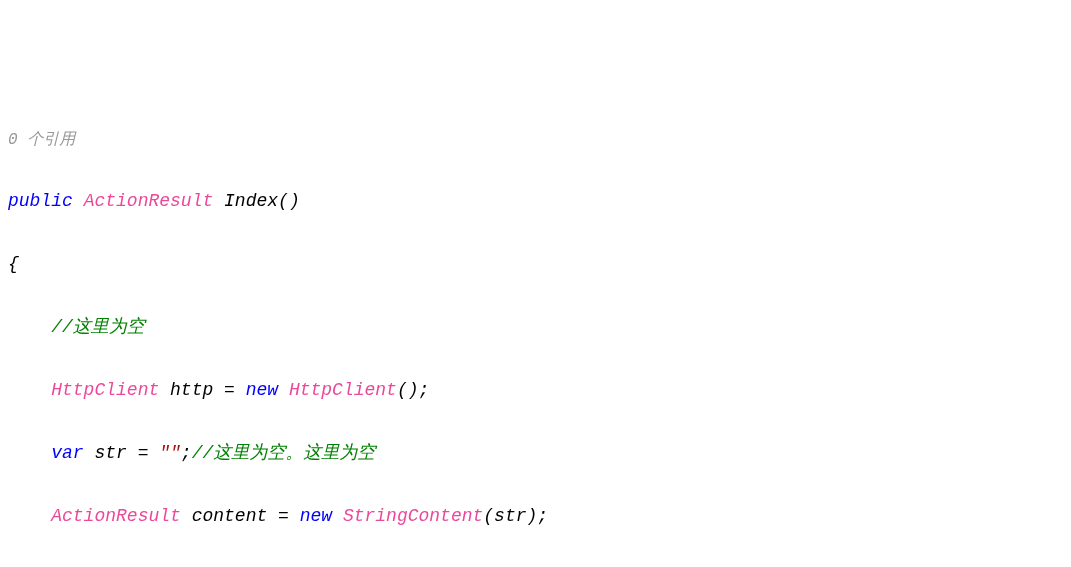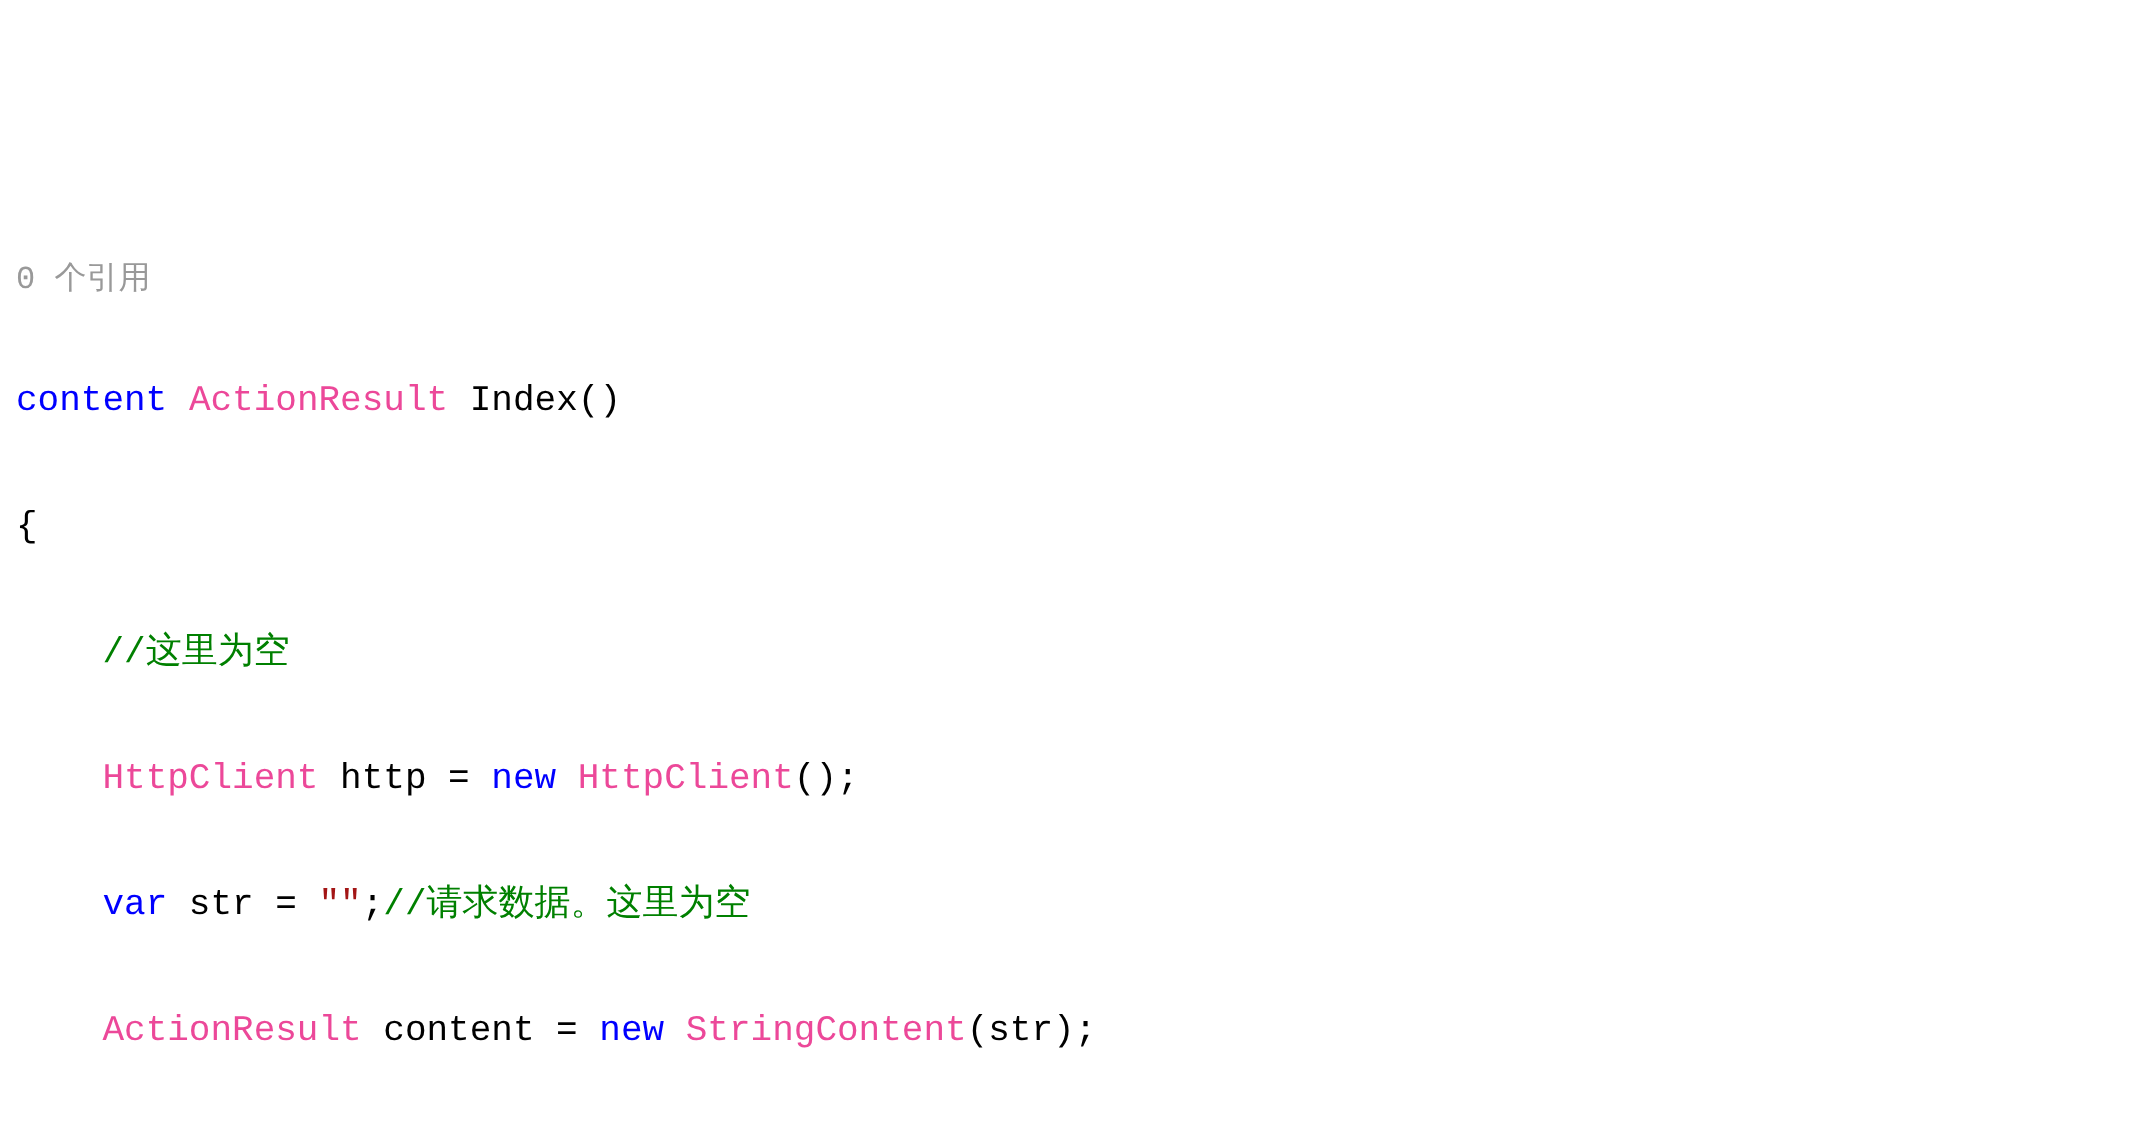--- a/index.html
+++ b/index.html
@@ -5,38 +5,38 @@
     * { margin: 0; padding: 0; box-sizing: border-box; }
     body {
       font-family: 'Consolas', 'Courier New', monospace, 'Microsoft YaHei', sans-serif;
       font-size: 18px;
       line-height: 1.75;
       background: #ffffff;
       padding: 0 8px;
       color: #000000;
       white-space: pre;
     }
-    .line { display: block; }
+    .line { display: block; font-style: italic; }
     .codelens { color: #999999; font-size: 16px; }
     .keyword { color: #0000ff; }
     .type { color: #ec4899; }
     .comment { color: #008000; }
     .string { color: #a31515; }
   </style>
 </head>
 <body>
 
 
 
 <span class="line codelens">0 个引用</span>
-<span class="line"><span class="keyword">content</span> <span class="type">ActionResult</span> <span>Index</span><span>()</span></span>
+<span class="line"><span class="keyword">public</span> <span class="type">ActionResult</span> <span>Index</span><span>()</span></span>
 <span class="line">{</span>
 <span class="line">    <span class="comment">//这里为空</span></span>
 <span class="line">    <span class="type">HttpClient</span><span> http = </span><span class="keyword">new</span><span class="type"> HttpClient</span><span>();</span></span>
-<span class="line">    <span class="keyword">var</span><span> str = </span><span class="string">""</span><span>;</span><span class="comment">//请求数据。这里为空</span></span>
+<span class="line">    <span class="keyword">var</span><span> str = </span><span class="string">""</span><span>;</span><span class="comment">//这里为空。这里为空</span></span>
 <span class="line">    <span class="type">ActionResult</span><span> content = </span><span class="keyword">new</span><span class="type"> StringContent</span><span>(str);</span></span>
 <span class="line">    </span>
 
 
 
 
 
 
 
 

